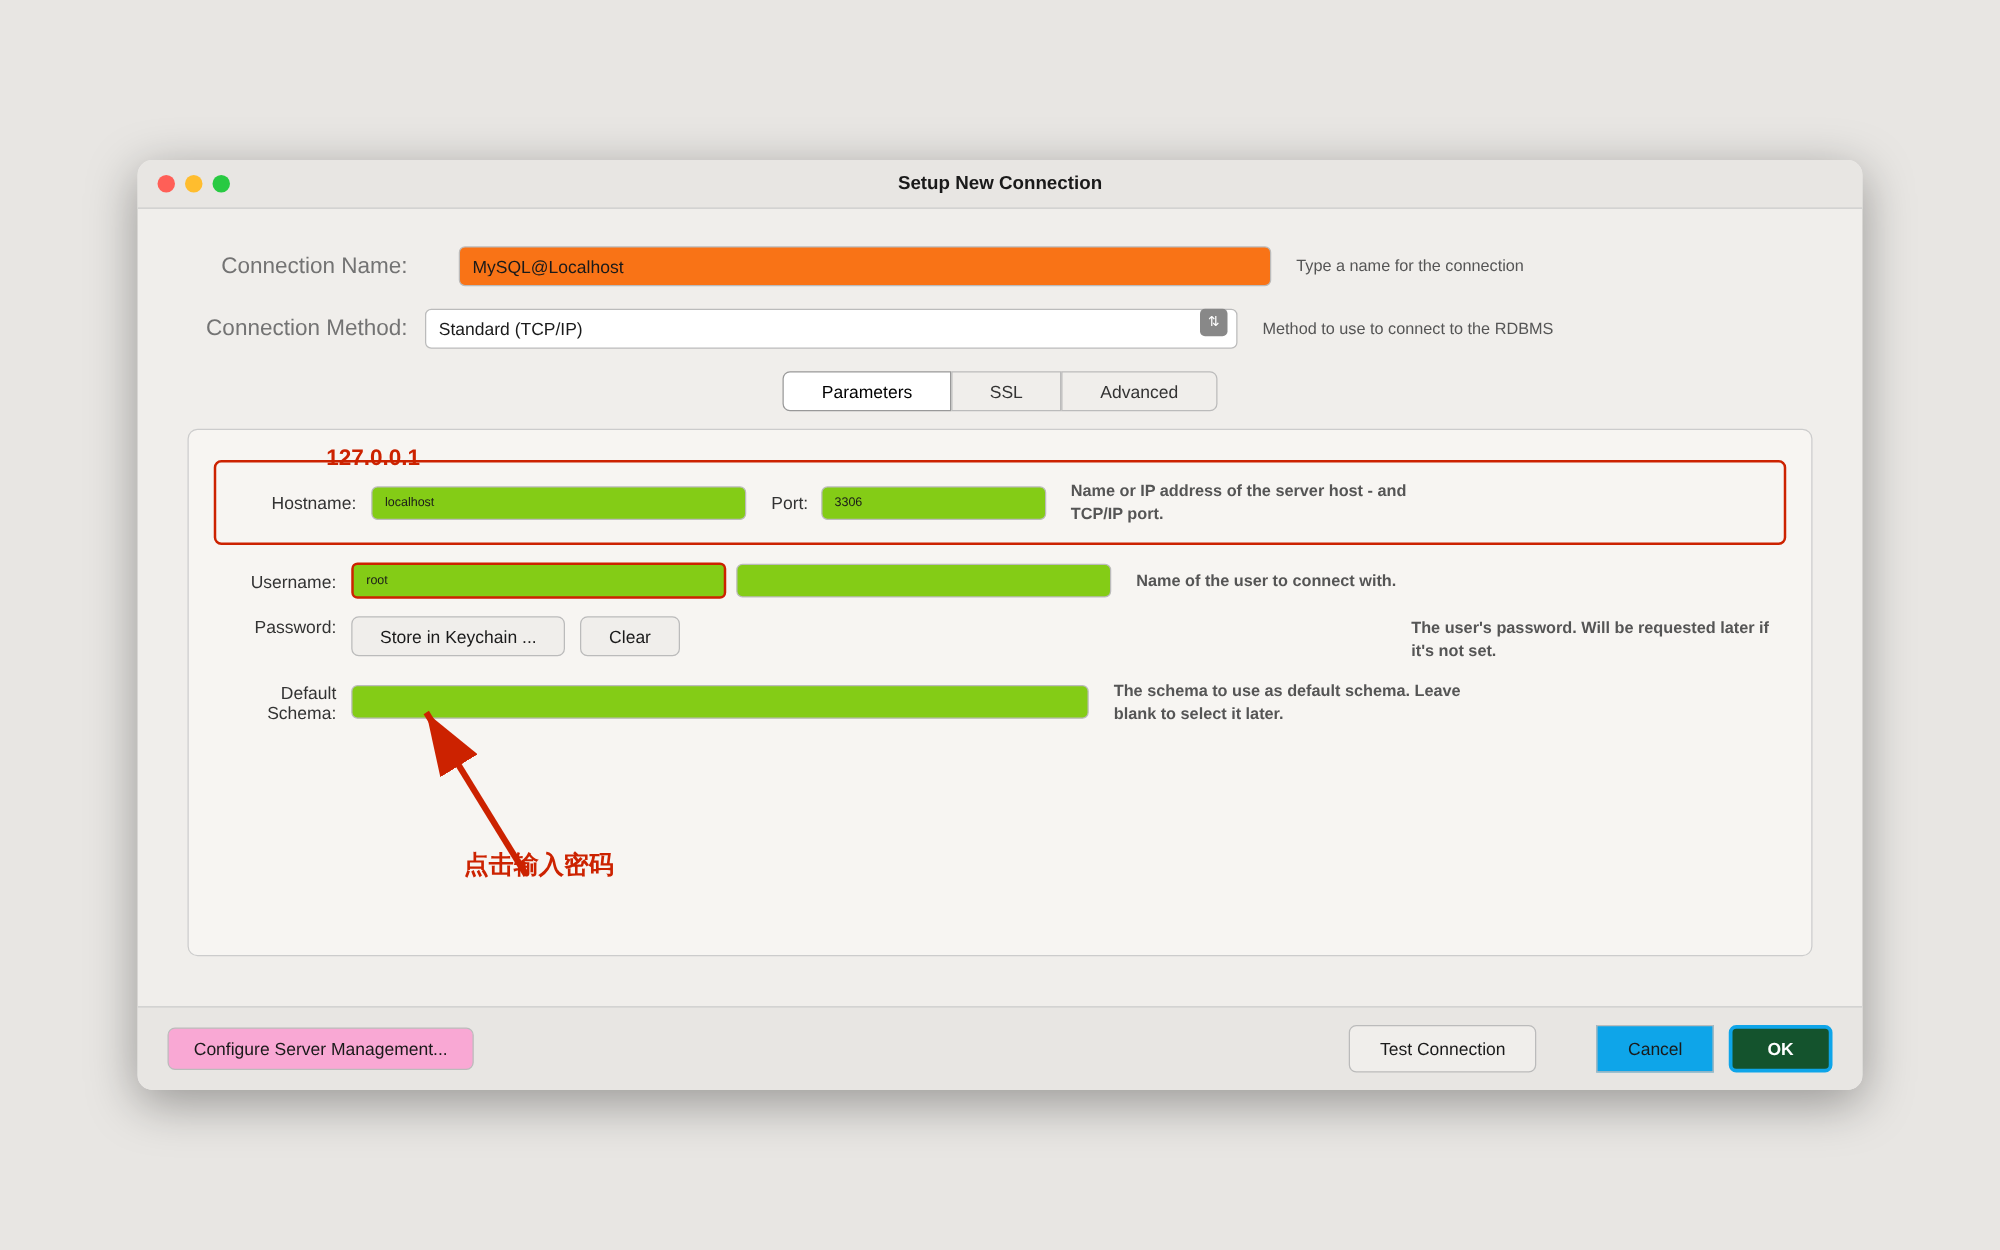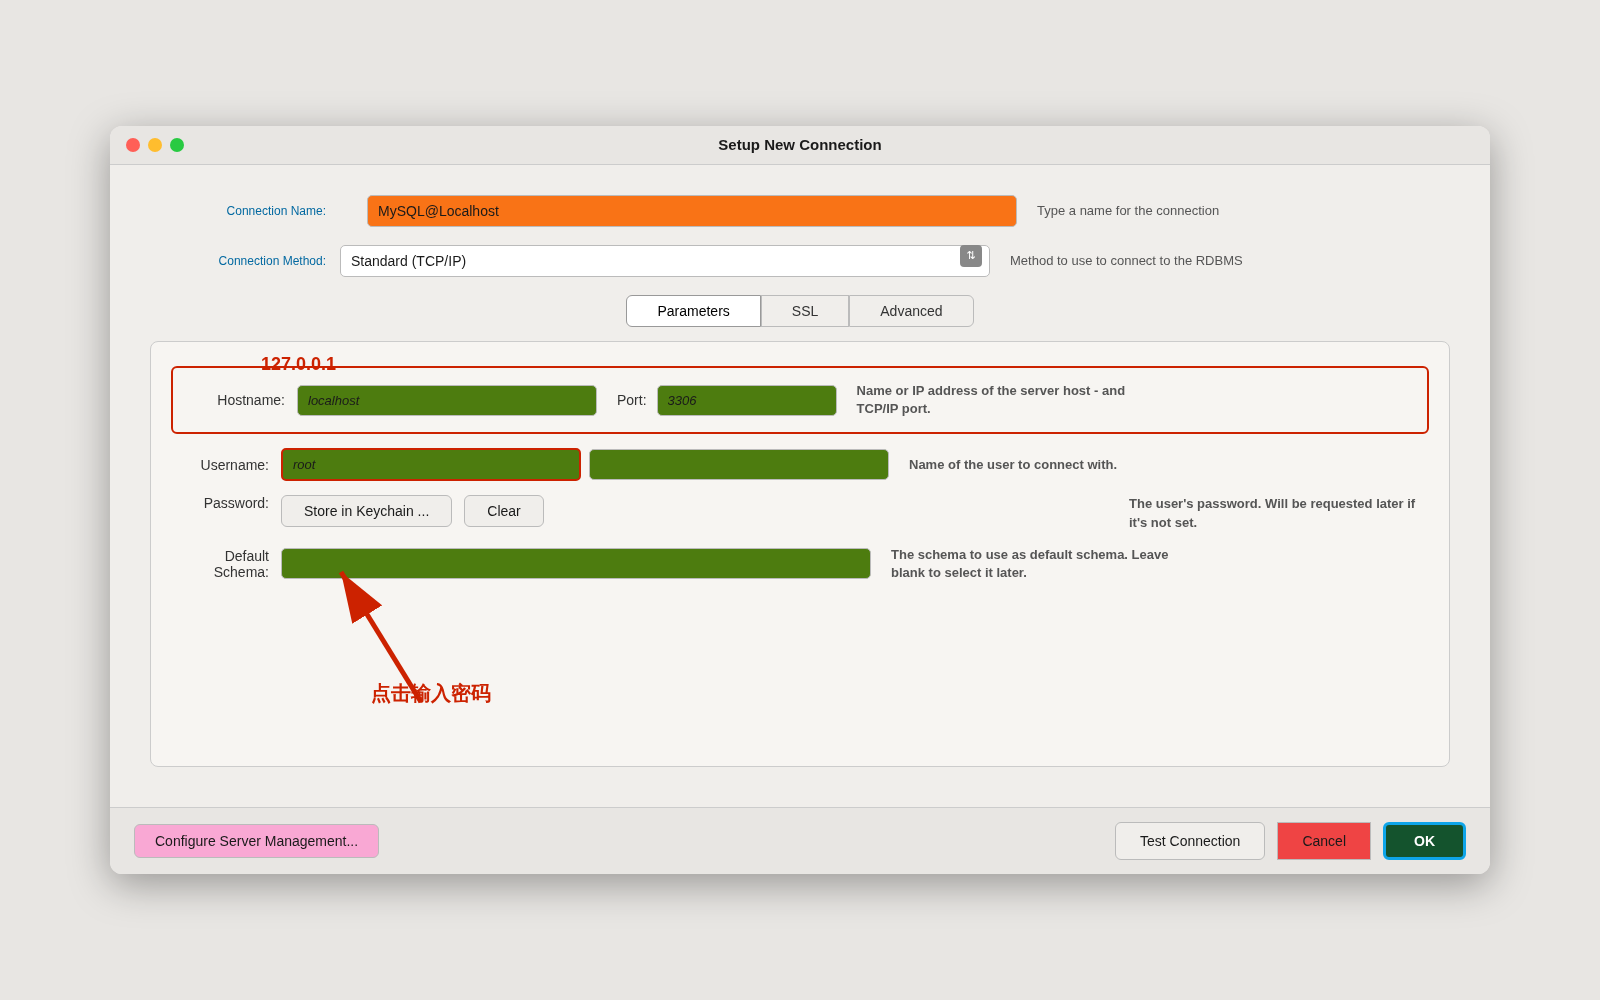--- a/index.html
+++ b/index.html
@@ -68,22 +68,22 @@
     .form-row {
       display: flex;
       align-items: center;
       margin-bottom: 18px;
     }
 
     .form-label {
       width: 190px;
       text-align: right;
       padding-right: 14px;
-      font-size: 12px;
-      color: #0369a1;
+      font-size: 18px;
+      color: #737373;
       flex-shrink: 0;
     }
 
     .form-input {
       flex: 1;
       max-width: 650px;
       padding: 7px 10px;
       border: 1px solid #bbb;
       border-radius: 5px;
       background: #f97316;
@@ -207,25 +207,24 @@
       padding-right: 12px;
       font-size: 14px;
       color: #333;
       flex-shrink: 0;
     }
 
     .param-input {
       padding: 7px 10px;
       border: 1px solid #bbb;
       border-radius: 5px;
-      background: #4d7c0f;
-      font-size: 13px;
+      background: #84cc16;
+      font-size: 10px;
       color: #1a1a1a;
       outline: none;
-      font-style: italic;
     }
 
     .hostname-input {
       width: 300px;
     }
 
     .port-label {
       margin-left: 20px;
       margin-right: 10px;
       font-size: 14px;
@@ -322,24 +321,25 @@
       background: #f0eeeb;
       font-size: 14px;
       cursor: pointer;
       color: #1a1a1a;
     }
 
     .btn-cancel {
       padding: 8px 24px;
       border: 1px solid #bbb;
       border-radius: 0;
-      background: #ef4444;
-      font-size: 14px;
-      cursor: pointer;
-      color: #1a1a1a;
+      background: #0ea5e9;
+      font-size: 14px;
+      cursor: pointer;
+      color: #1a1a1a;
+      margin-left: 36px;
     }
 
     .btn-ok {
       padding: 8px 28px;
       border: 3px solid #0ea5e9;
       border-radius: 6px;
       background: #14532d;
       font-size: 14px;
       cursor: pointer;
       color: #fff;

